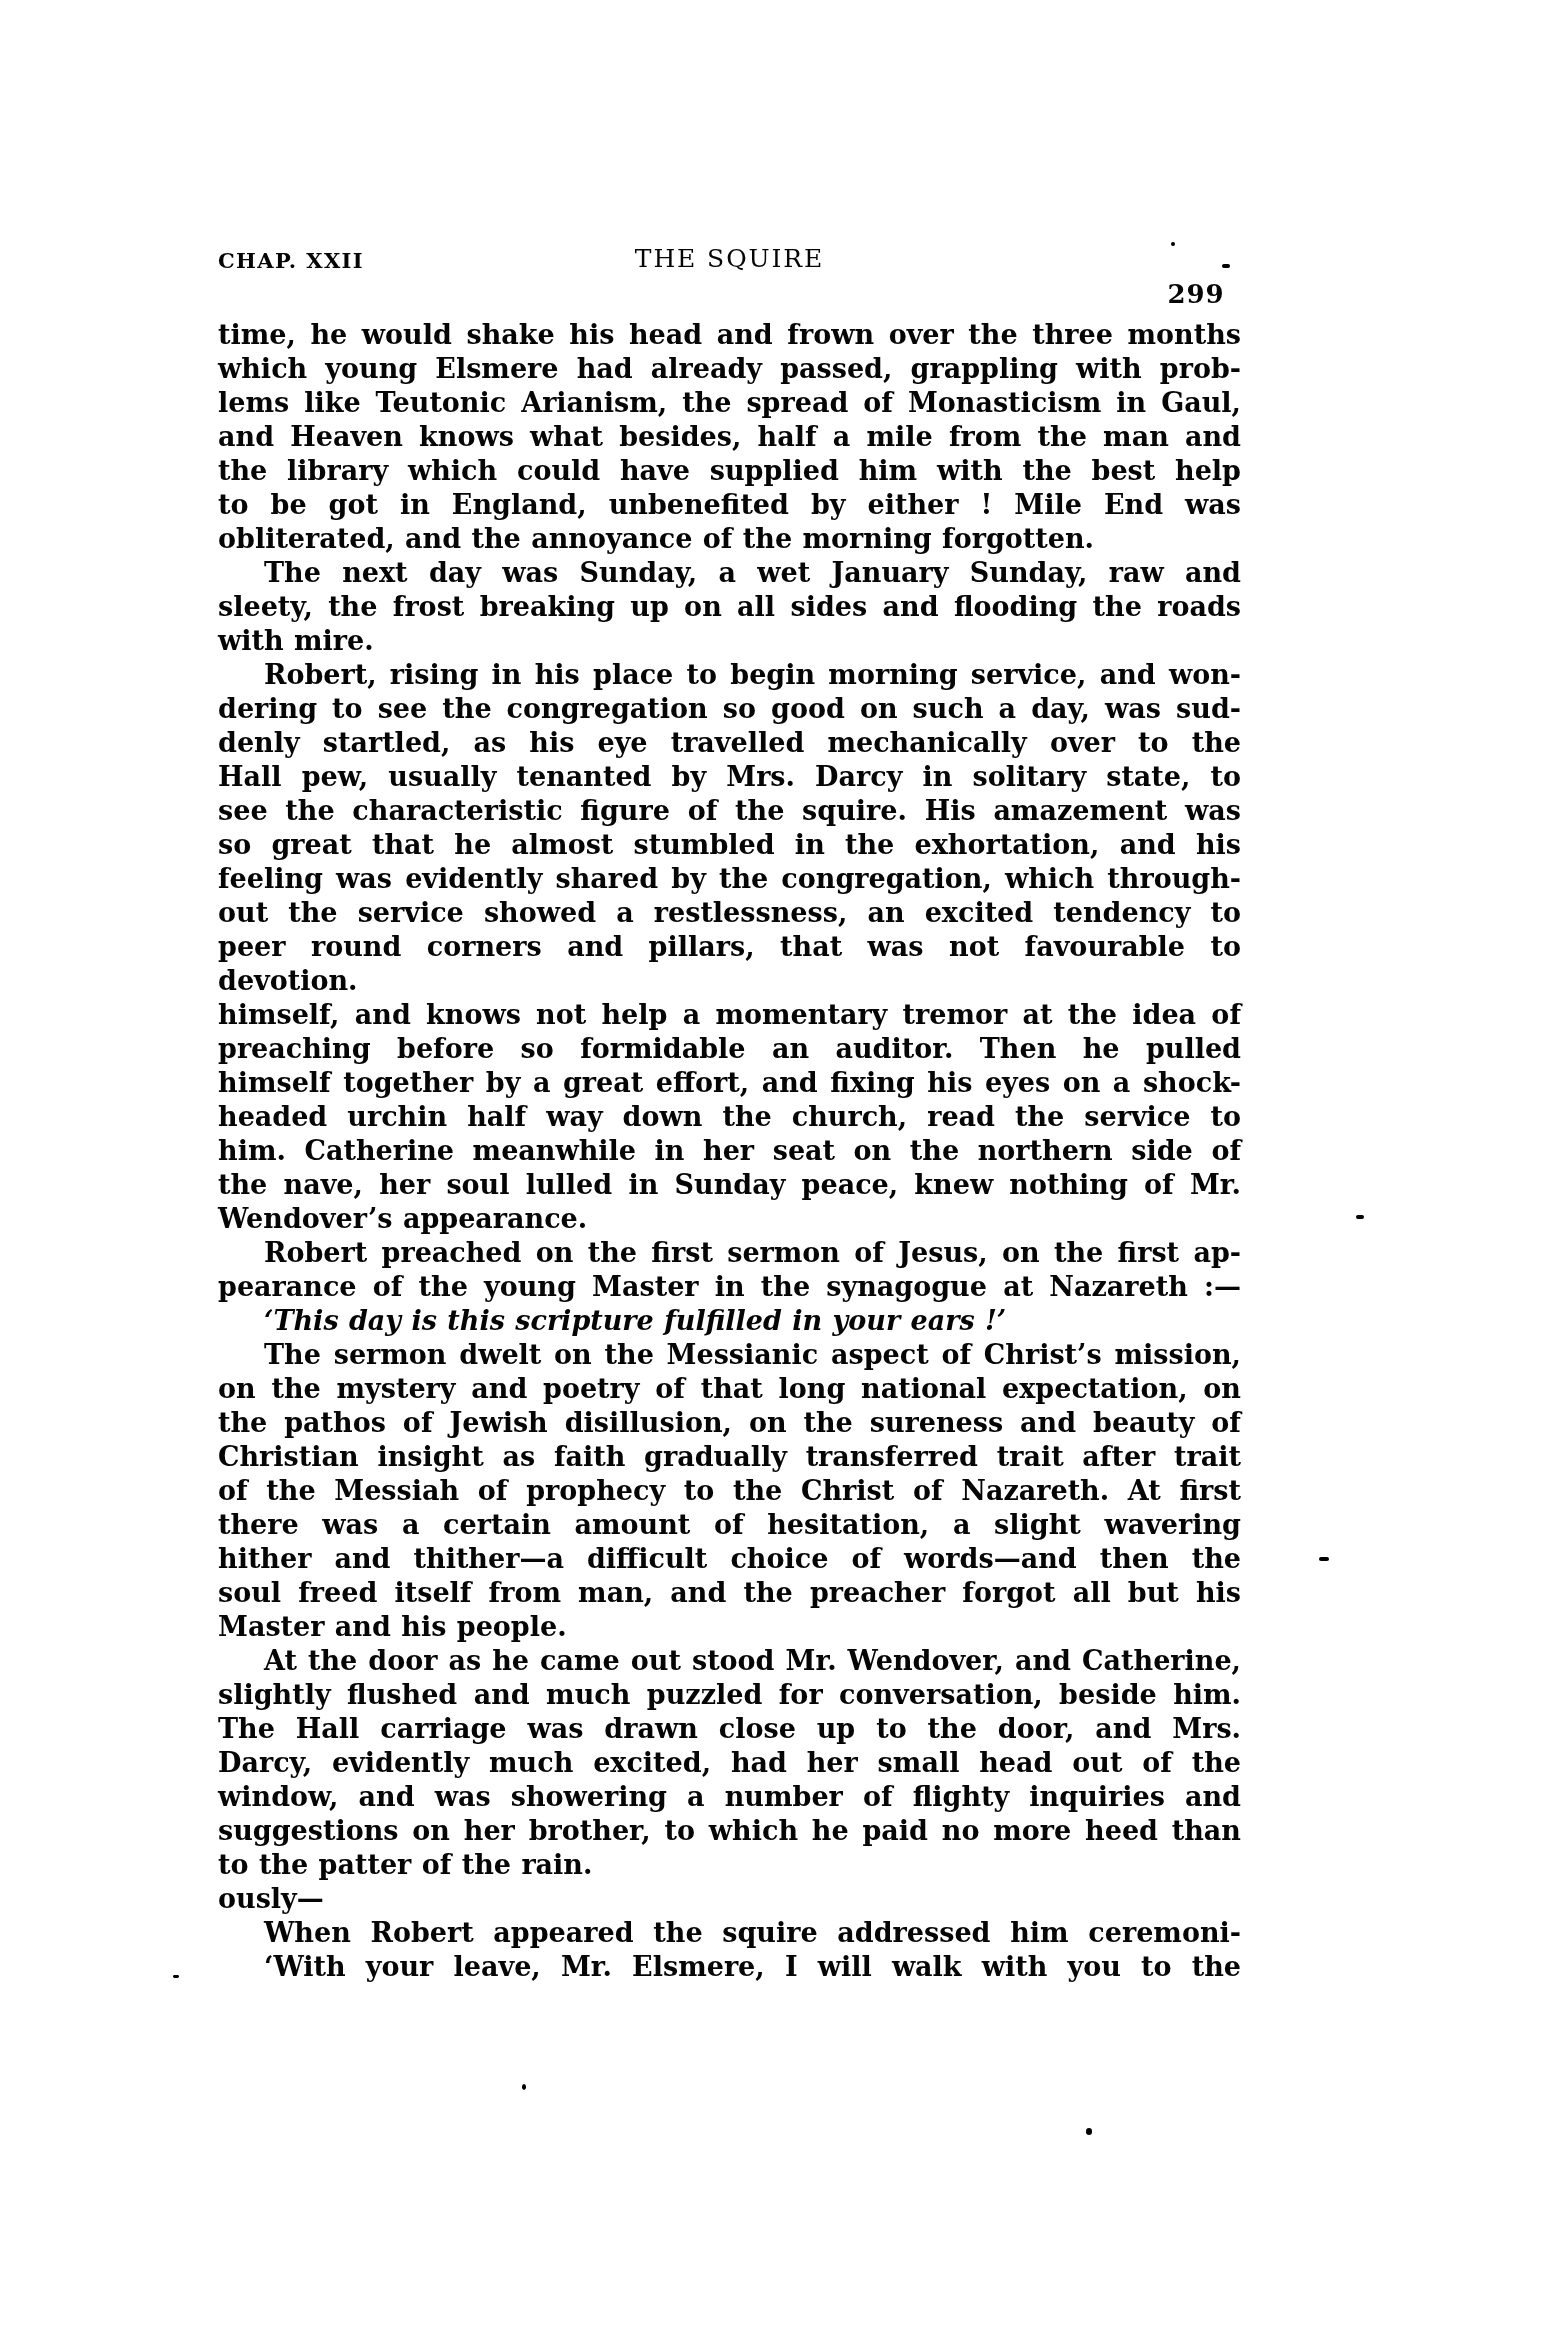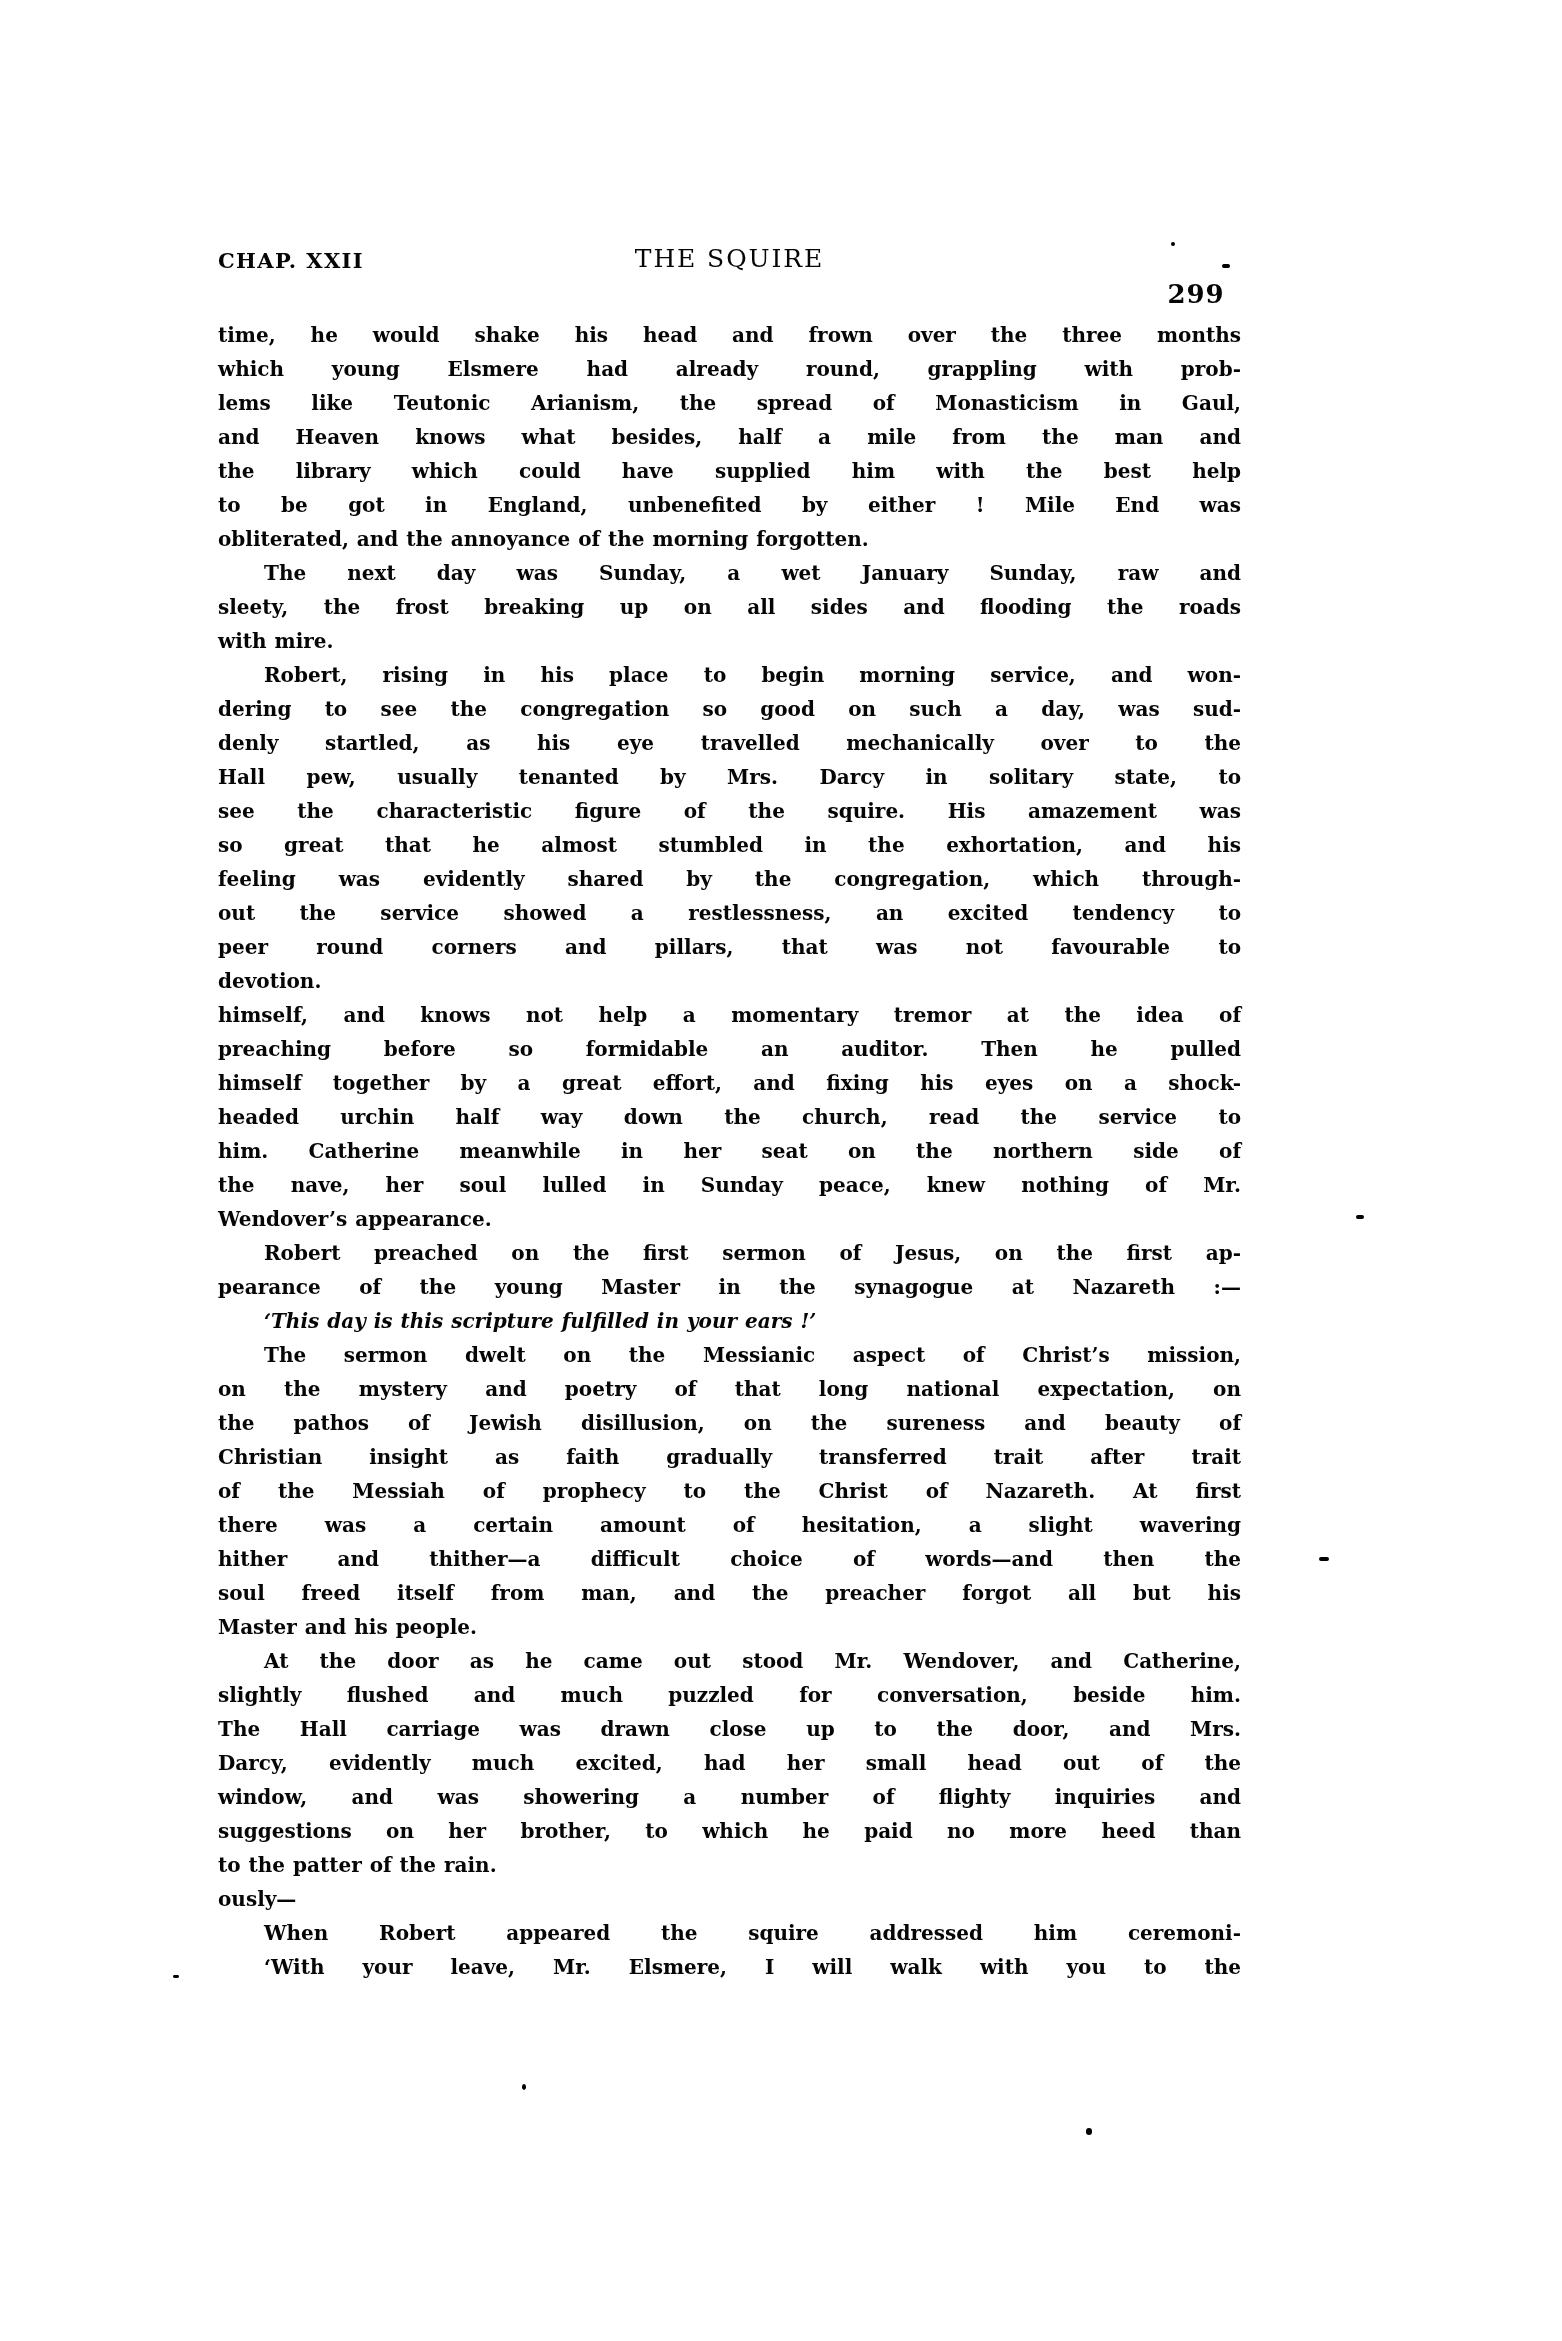--- a/index.html
+++ b/index.html
@@ -29,21 +29,21 @@
   }
   .page-number {
     position: absolute; right: 16.3px; top: 0;
     font-size: 26px; font-weight: bold; letter-spacing: 1px; margin-top: 36px;
   }
 
   
   .textblock {
     position: absolute;
     left: 218px; top: 318px; width: 1023px;
-    font-size: 20px; line-height: 34px; font-weight: bold;
+    font-size: 27px; line-height: 34px; font-weight: bold;
     word-spacing: 1px;
   }
   .para { margin: 0; padding: 0; }
   .para.italic .line { font-style: italic; }
   .line {
     text-align: justify;
     -moz-text-align-last: justify;
     text-align-last: justify;
     height: 34px; overflow: visible;
   }
@@ -70,21 +70,21 @@
 
   <div class="header">
     <span class="chapter-label">CHAP. XXII</span>
     <span class="running-title">THE SQUIRE</span>
     <span class="page-number">299</span>
   </div>
 
   <div class="textblock">
       <div class="para">
         <div class="line">time, he would shake his head and frown over the three months</div>
-        <div class="line">which young Elsmere had already round, grappling with prob-</div>
+        <div class="line">which young Elsmere had already passed, grappling with prob-</div>
         <div class="line">lems like Teutonic Arianism, the spread of Monasticism in Gaul,</div>
         <div class="line">and Heaven knows what besides, half a mile from the man and</div>
         <div class="line">the library which could have supplied him with the best help</div>
         <div class="line">to be got in England, unbenefited by either !  Mile End was</div>
         <div class="line endline">obliterated, and the annoyance of the morning forgotten.</div>
       </div>
       <div class="para">
         <div class="line indent">The next day was Sunday, a wet January Sunday, raw and</div>
         <div class="line">sleety, the frost breaking up on all sides and flooding the roads</div>
         <div class="line endline">with mire.</div>

